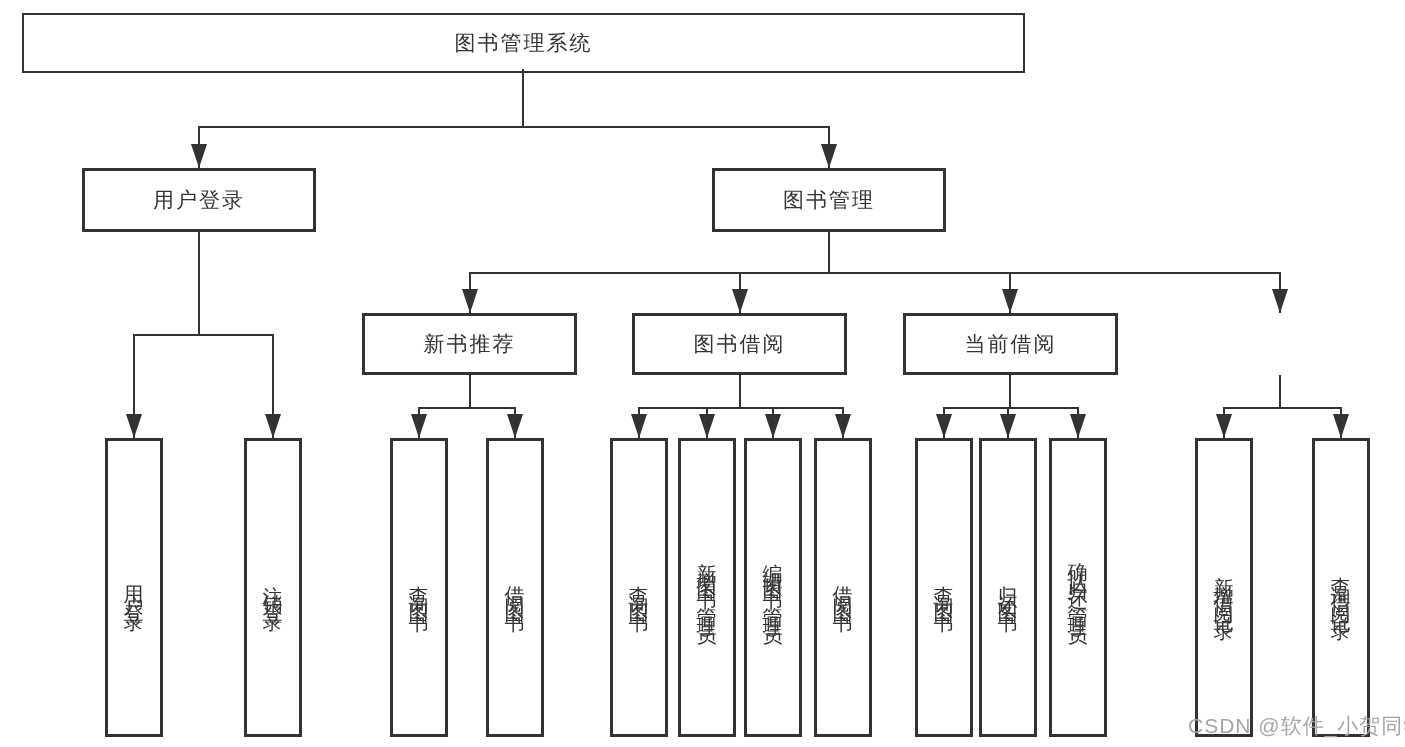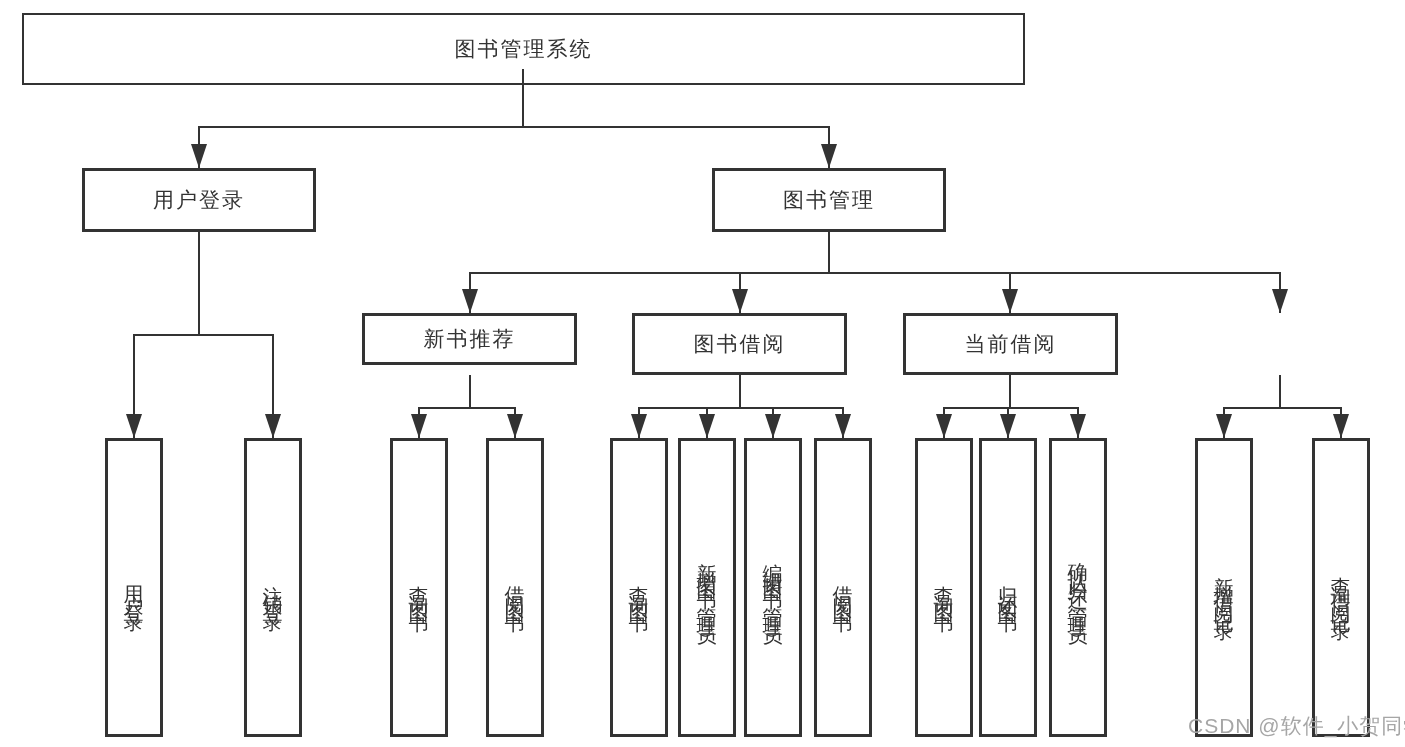--- a/index.html
+++ b/index.html
@@ -35,21 +35,21 @@
   .wm{
     position:absolute;left:1188px;top:712px;z-index:10;
     color:#a6a6a6;font-size:21px;letter-spacing:1px;white-space:nowrap;
   }
 </style>
 </head>
 <body>
 
 <div id="canvas">
 
-  <div class="node root" style="left:22px;top:13px;width:1003px;height:72px;">
+  <div class="node root" style="left:22px;top:13px;width:1003px;height:60px;">
     <span>图书管理系统</span>
   </div>
 
   <div class="vl" style="left:522px;top:69px;height:58px;"></div>
   <div class="hl" style="left:198px;top:126px;width:632px;"></div>
   <div class="vl" style="left:198px;top:126px;height:42px;"></div>
   <div class="vl" style="left:828px;top:126px;height:42px;"></div>
   <div class="ar" style="left:191px;top:144px;"></div>
   <div class="ar" style="left:821px;top:144px;"></div>
 
@@ -71,21 +71,21 @@
   <div class="hl" style="left:469px;top:272px;width:812px;"></div>
   <div class="vl" style="left:469px;top:272px;height:41px;"></div>
   <div class="vl" style="left:739px;top:272px;height:41px;"></div>
   <div class="vl" style="left:1009px;top:272px;height:41px;"></div>
   <div class="vl" style="left:1279px;top:272px;height:41px;"></div>
   <div class="ar" style="left:462px;top:289px;"></div>
   <div class="ar" style="left:732px;top:289px;"></div>
   <div class="ar" style="left:1002px;top:289px;"></div>
   <div class="ar" style="left:1272px;top:289px;"></div>
 
-  <div class="node" style="left:362px;top:313px;width:215px;height:52px;">
+  <div class="node" style="left:362px;top:313px;width:215px;height:62px;">
     <span>新书推荐</span>
   </div>
   <div class="node" style="left:632px;top:313px;width:215px;height:62px;">
     <span>图书借阅</span>
   </div>
   <div class="node" style="left:903px;top:313px;width:215px;height:62px;">
     <span>当前借阅</span>
   </div>
 
   <div class="vl" style="left:469px;top:375px;height:33px;"></div>

